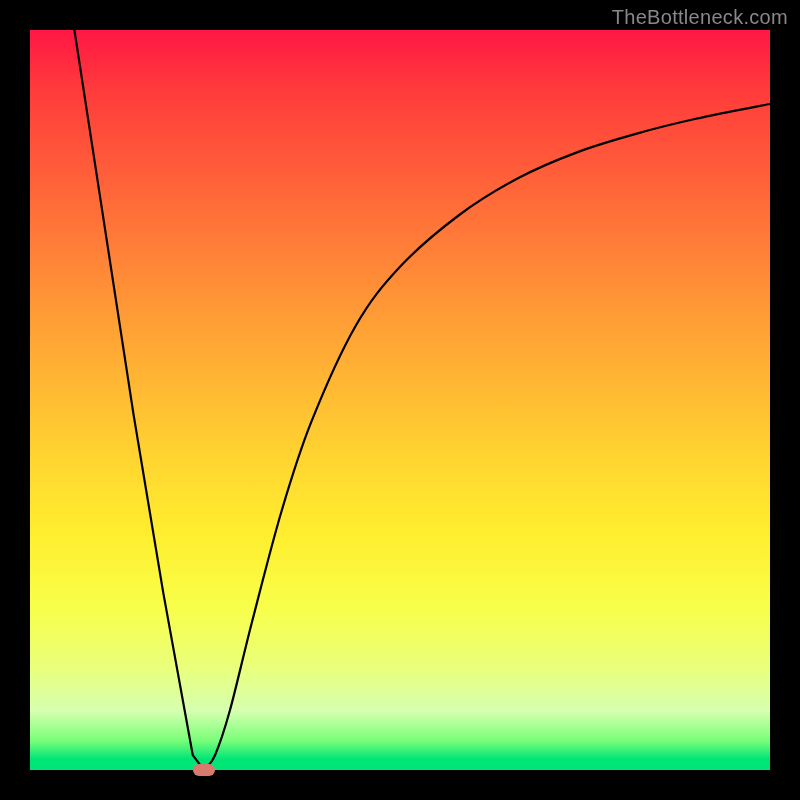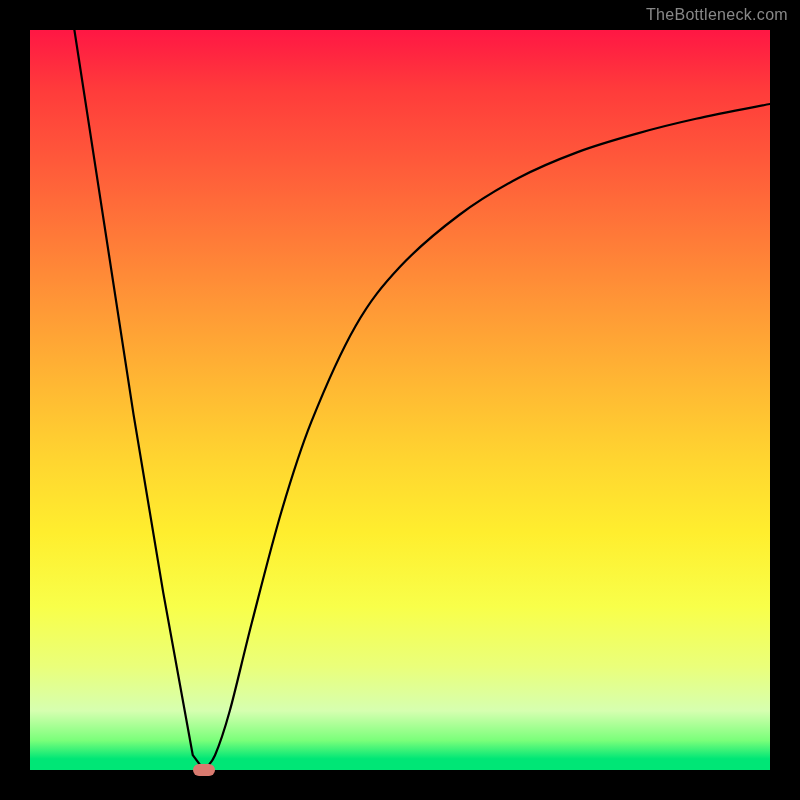--- a/index.html
+++ b/index.html
@@ -31,21 +31,21 @@
       #7aff7a 96%,
       #00e676 98.5%,
       #00e676 100%
     );
   }
   .watermark {
     position: absolute;
     top: 6px;
     right: 12px;
     color: #888;
-    font-size: 16px;
+    font-size: 20px;
     font-weight: 500;
     letter-spacing: 0.3px;
   }
   svg.curve {
     position: absolute;
     inset: 0;
     width: 100%;
     height: 100%;
   }
   .marker {

